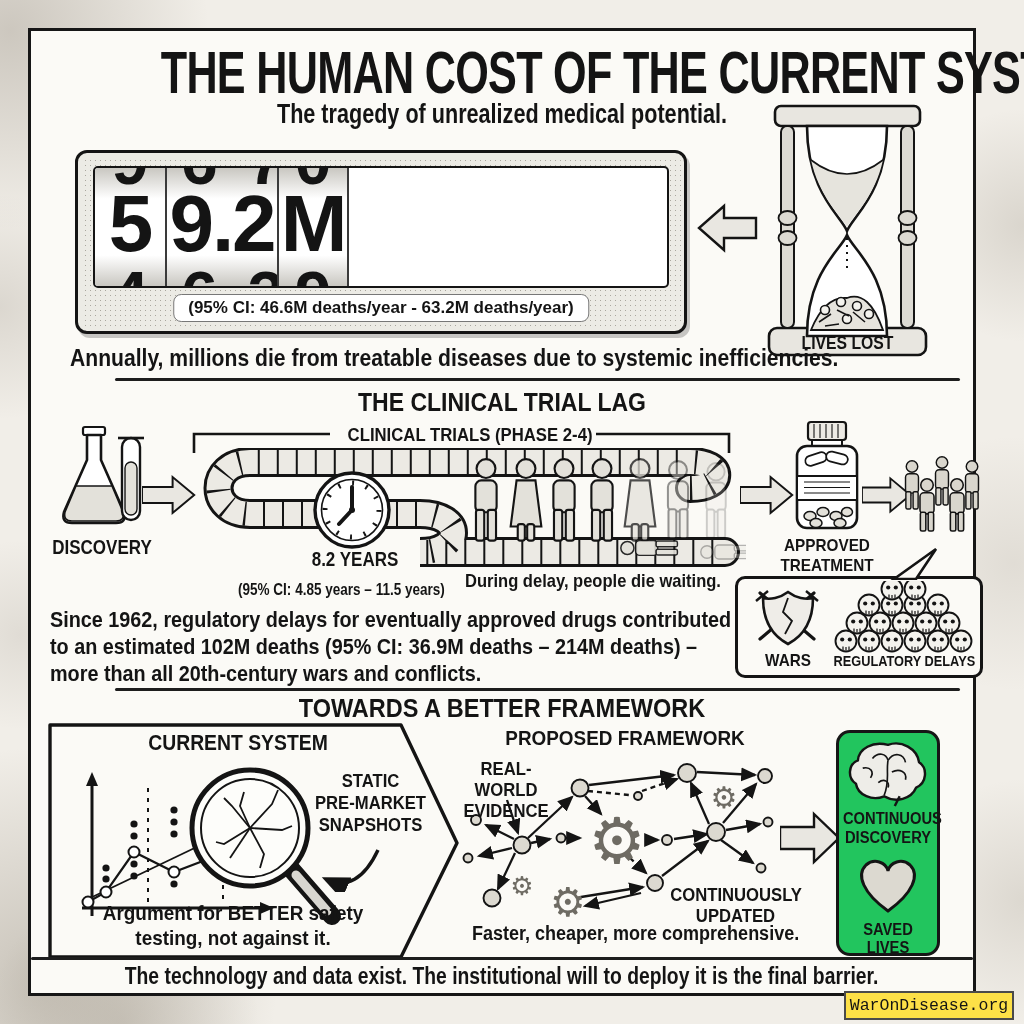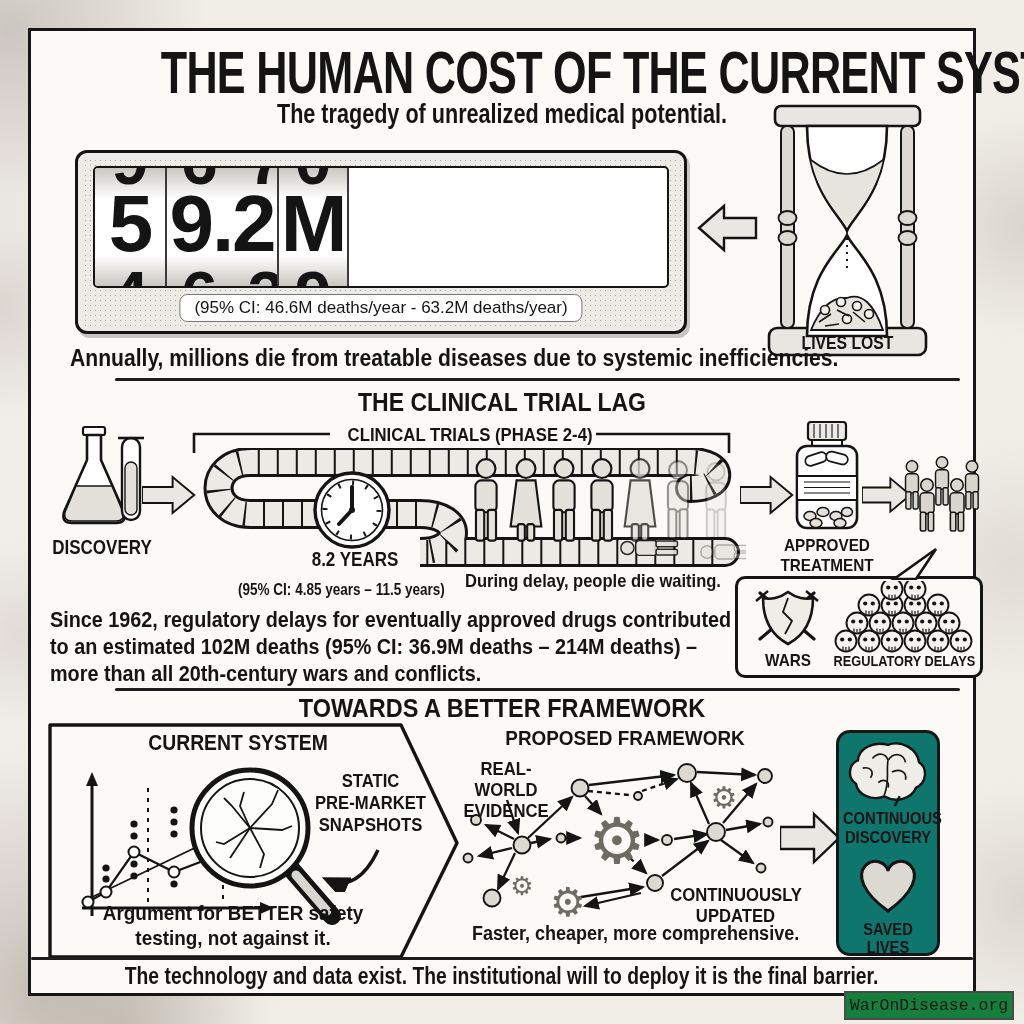--- a/index.html
+++ b/index.html
@@ -55,40 +55,40 @@
   .wmain{display:block;font-size:80px;line-height:112px;letter-spacing:-2px;}
   .wtop,.wbot{position:absolute;left:0;width:100%;font-size:66px;line-height:66px;}
   .wtop{top:-40px;}
   .wbot{bottom:-42px;}
   .spread{letter-spacing:30px;text-indent:14px;}
   .unitcell{flex:1;display:flex;align-items:center;justify-content:center;background:#fff;}
   .unittext{font-size:62px;font-weight:bold;white-space:nowrap;transform:scaleX(.80);}
   .ci-pill{
     position:absolute;left:50%;bottom:9px;transform:translateX(-50%);
     background:#fff;border:1.5px solid #777;border-radius:8px;
-    padding:3px 14px;font-size:17px;font-weight:normal;white-space:nowrap;
+    padding:3px 14px;font-size:17px;font-weight:bold;white-space:nowrap;
   }
   .note{font-size:24px;font-weight:bold;white-space:nowrap;
     transform:scaleX(.88);transform-origin:left center;}
   .lbl{font-weight:bold;text-align:center;white-space:pre-line;}
   .cond{transform:scaleX(.90);}
   .para{font-size:22px;line-height:27px;font-weight:bold;white-space:pre-line;
     transform:scaleX(.90);transform-origin:left top;width:760px;}
   .footer-line{left:28px;top:963px;width:948px;text-align:center;}
   .footer-line span{display:inline-block;font-size:23px;font-weight:bold;white-space:nowrap;
     transform:scaleX(.84);}
   .sitebox{
-    left:844px;top:991px;width:170px;height:29px;background:#15803d;
+    left:844px;top:991px;width:170px;height:29px;background:#fde047;
     border:2px solid #4a4a4a;box-sizing:border-box;text-align:center;
     font-family:"Liberation Mono", monospace;font-size:16.5px;line-height:25px;
   }
   .penta-content{left:48px;top:720px;width:418px;height:242px;}
   .rbox{
     left:836px;top:730px;width:104px;height:226px;box-sizing:border-box;
-    border:3.5px solid #161616;border-radius:14px;background:#0f766e;text-align:center;
+    border:3.5px solid #161616;border-radius:14px;background:#22c55e;text-align:center;
   }
   svg{display:block;}
   text.gear{font-family:"DejaVu Sans", sans-serif;}
 </style>
 </head>
 <body>
 
 <div class="abs grunge"></div>
 <div class="abs frame"></div>
 

